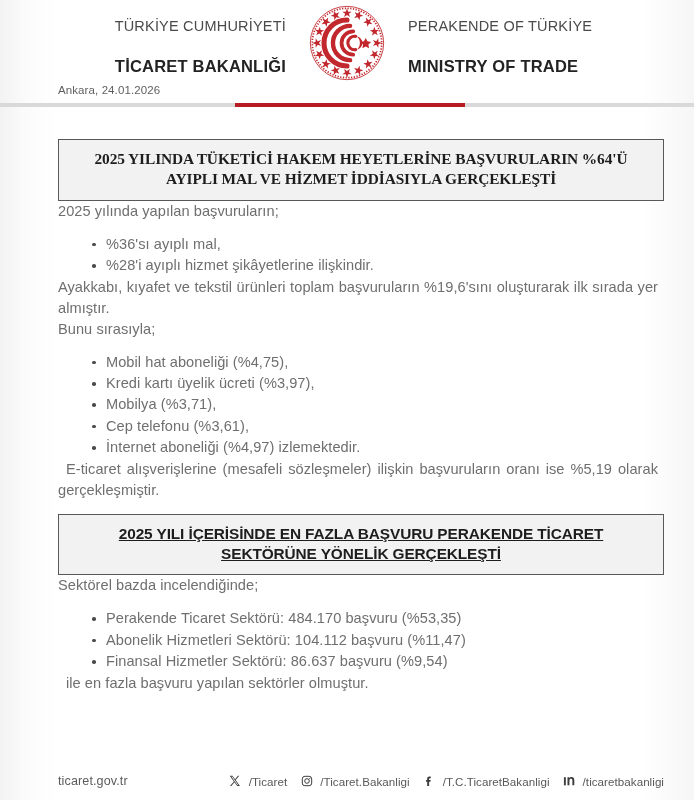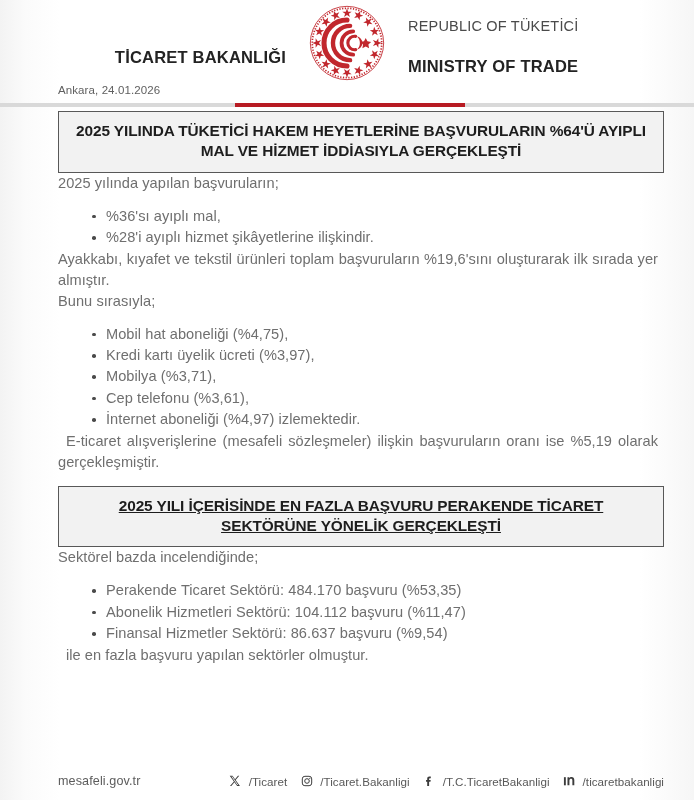--- a/index.html
+++ b/index.html
@@ -90,21 +90,21 @@
     text-align: center;
     color: #1d1d1d;
     font-weight: 700;
     font-size: 15.4px;
     line-height: 1.32;
     padding: 9px 12px 10px;
     box-sizing: border-box;
     letter-spacing: -0.1px;
     width: 606px;
   }
-  .banner-1 { margin-top: 4px; }
+  .banner-1 { margin-top: 32px; font-family: Liberation Serif, serif; }
   .banner-2 { margin-top: 13px; text-decoration: underline; }
 
   p.body-text {
     font-size: 14.6px;
     line-height: 1.44;
     color: #6f6f6f;
     margin: 0;
     letter-spacing: 0.05px;
   }
   .lead-1 { margin-top: 22px; }
@@ -186,20 +186,21 @@
   .sicon svg { display: block; }
 </style>
 </head>
 <body>
 
 <div class="page">
 
   <div class="header">
 
     <div class="hdr-text hdr-left">
+      <div class="hdr-line1">TÜRKİYE CUMHURİYETİ</div>
       <div class="hdr-line2">TİCARET BAKANLIĞI</div>
     </div>
 
     <div class="emblem">
       <svg viewBox="0 0 100 100" width="78" height="78" aria-hidden="true">
         <g fill="none" stroke="#c1272d">
           <circle cx="50" cy="50" r="47" stroke-width="1.1"></circle>
           <circle cx="50" cy="50" r="44.5" stroke-width="2.2" stroke-dasharray="1.6 1.9"></circle>
         </g>
         <g fill="#c1272d">
@@ -227,21 +228,21 @@
           <path d="M54 28 A 22 22 0 1 0 54 72" stroke-width="5.6"></path>
           <path d="M58 35 A 15 15 0 1 0 58 65" stroke-width="4.8"></path>
           <path d="M61 41.5 A 8.6 8.6 0 1 0 61 58.5" stroke-width="4"></path>
         </g>
         <path d="M62.5 41.5 A 8.6 8.6 0 0 1 62.5 58.5 A 11 11 0 0 0 62.5 41.5 Z" fill="#c1272d"></path>
         <polygon fill="#c1272d" points="74,43.6 76.2,47.9 80.9,48.6 77.4,51.9 78.3,56.6 74,54.4 69.7,56.6 70.6,51.9 67.1,48.6 71.8,47.9"></polygon>
       </svg>
     </div>
 
     <div class="hdr-text hdr-right">
-      <div class="hdr-line1">REPUBLIC OF TÜKETİCİ</div>
+      <div class="hdr-line1">PERAKENDE OF TÜRKİYE</div>
       <div class="hdr-line2">MINISTRY OF TRADE</div>
     </div>
   </div>
 
   <div class="datebar">
     <span class="date-text">Ankara, 24.01.2026</span>
   </div>
   <div class="rule">
     <div class="rule-seg-left"></div>
     <div class="rule-seg-mid"></div>
@@ -281,21 +282,21 @@
       <li>Perakende Ticaret Sektörü: 484.170 başvuru (%53,35)</li>
       <li>Abonelik Hizmetleri Sektörü: 104.112 başvuru (%11,47)</li>
       <li>Finansal Hizmetler Sektörü: 86.637 başvuru (%9,54)</li>
     </ul>
 
     <p class="body-text closing para-indent">ile en fazla başvuru yapılan sektörler olmuştur.</p>
   </div>
 
   <div class="footer">
 
-    <span class="site">mesafeli.gov.tr</span>
+    <span class="site">ticaret.gov.tr</span>
 
     <div class="socials">
 
       <span class="social">
         <span class="sicon">
           <svg viewBox="0 0 24 24" width="12" height="12" fill="currentColor" aria-hidden="true">
             <path d="M1.4 1.5h5.6l5 6.9 5.9-6.9h2.6l-7.3 8.5L21.9 22h-5.6l-5.4-7.4L4.6 22H2l7.8-9.1L1.4 1.5zm3.3 1.7l11.9 17h1.8L6.5 3.2H4.7z"></path>
           </svg>
         </span>
         <span>/Ticaret</span>

